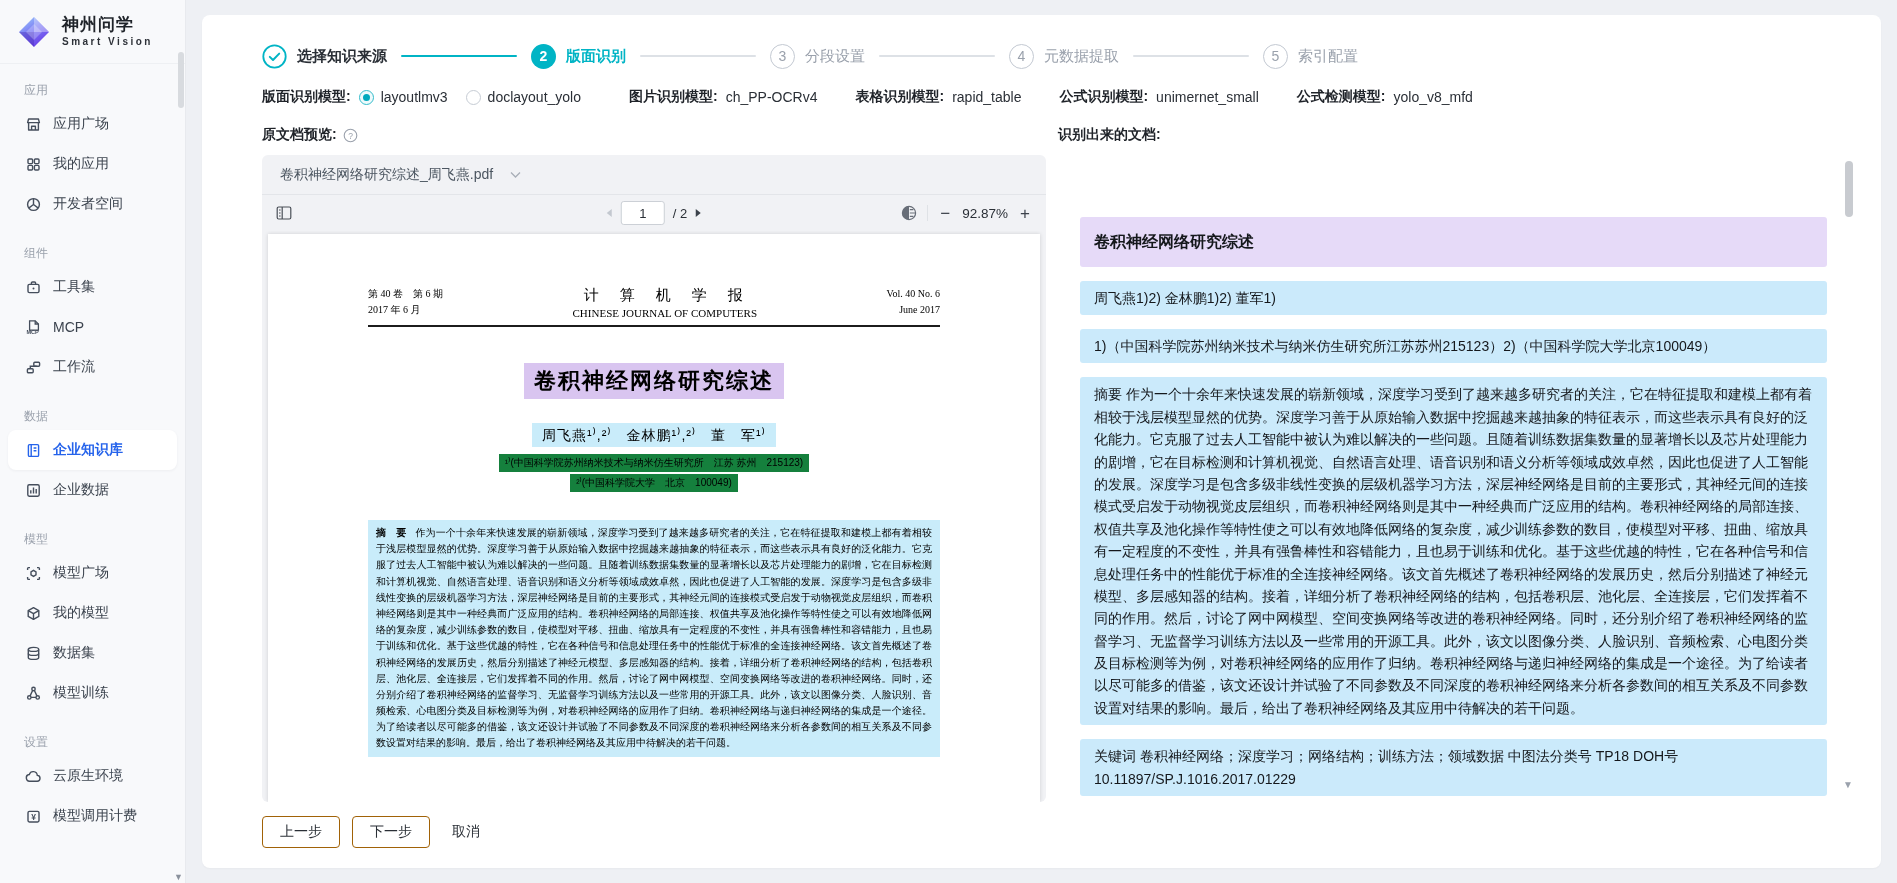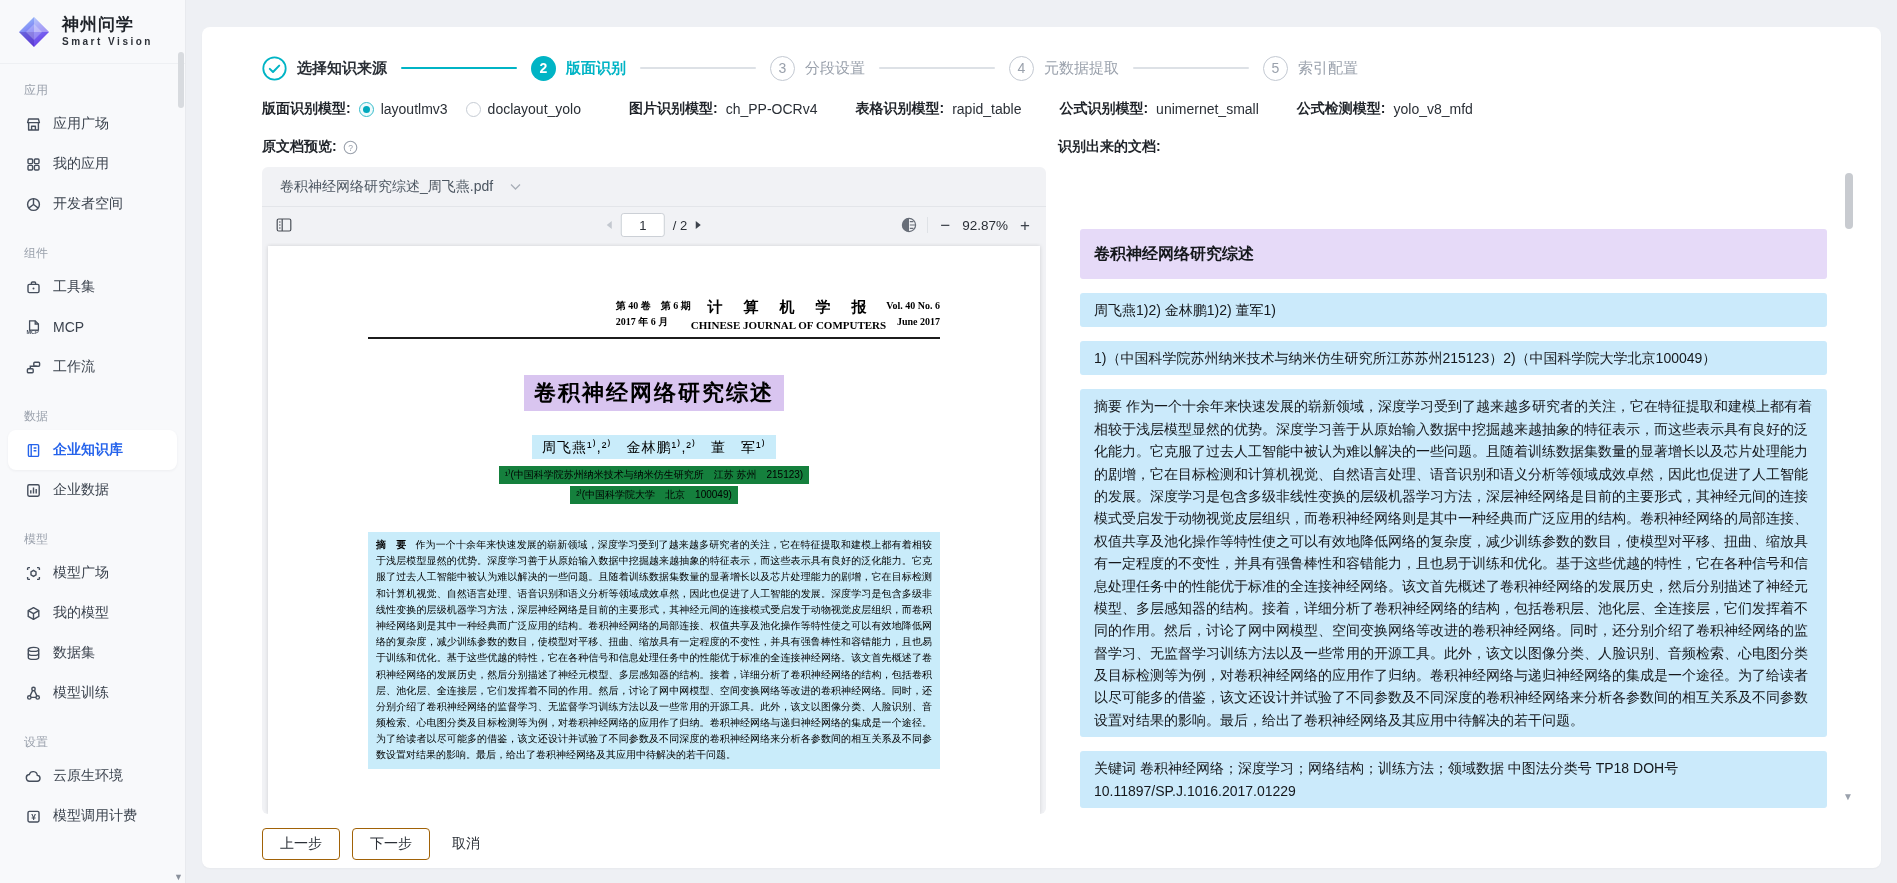--- a/index.html
+++ b/index.html
@@ -16,21 +16,21 @@
   .section-label { font-size:12px; color:#9aa1ac; padding:0 0 5px 24px; margin-top:21px; }
   .side-section:first-child .section-label { margin-top:4px; }
   .side-item { height:40px; display:flex; align-items:center; gap:11px; padding-left:24px; font-size:14px; color:#3b434e; cursor:pointer; }
   .side-item .sicon { width:18px; height:18px; display:flex; align-items:center; justify-content:center; color:#454e5c; }
   .side-item.active { background:#ffffff; margin:0 8px; padding-left:16px; border-radius:8px; color:#2563eb; font-weight:700; box-shadow:0 1px 3px rgba(30,41,59,.05); }
   .side-item.active .sicon { color:#2563eb; }
   .side-scroll-thumb { position:absolute; right:1px; top:52px; width:6px; height:56px; background:#d8dbdf; border-radius:3px; }
   .side-bottom-arrow { position:absolute; bottom:1px; right:2px; font-size:9px; color:#8a919c; }
 
   
-  .main { flex:1; padding:27px 16px 15px 16px; }
+  .main { flex:1; padding:15px 16px 15px 16px; }
   .card { background:#fff; border-radius:8px; height:100%; padding:26px 20px 14px 60px; box-shadow:0 1px 2px rgba(0,0,0,.03); display:flex; flex-direction:column; }
 
   
   .stepper { display:flex; align-items:center; gap:14px; height:30px; flex-shrink:0; }
   .step { display:flex; align-items:center; gap:10px; cursor:pointer; }
   .step-circle { width:25px; height:25px; border-radius:50%; display:flex; align-items:center; justify-content:center; font-size:14px; flex-shrink:0; }
   .step.active .step-circle { background:#00b4c5; color:#fff; font-weight:600; }
   .step.pending .step-circle { border:1.5px solid #c3c9d2; color:#9aa1ac; background:#fff; }
   .step-label { font-size:15px; font-weight:600; color:#2a2f36; white-space:nowrap; }
   .step.active .step-label { color:#00b4c5; }
@@ -64,21 +64,21 @@
   .tb-center { position:absolute; left:50%; transform:translateX(-50%); display:flex; align-items:center; gap:8px; }
   .page-input { width:44px; height:24px; background:#fff; border:1px solid #ccd0d6; border-radius:3px; text-align:center; font-size:13px; color:#2a2f36; font-family:inherit; }
   .tb-right { margin-left:auto; display:flex; align-items:center; gap:10px; }
   .tb-divider { width:1px; height:16px; background:#dfe2e6; }
   .tb-btn { background:none; border:none; font-size:17px; color:#3c424b; cursor:pointer; line-height:1; padding:0 2px; font-family:inherit; }
   .zoom-text { font-size:13.5px; color:#2a2f36; }
   .page-total { font-size:13px; color:#2a2f36; }
 
   .pdf-viewport { flex:1; overflow:hidden; display:flex; justify-content:center; }
   .pdf-page { background:#fff; width:calc(100% - 12px); margin-top:3px; box-shadow:0 0 4px rgba(0,0,0,.14); padding:52px 100px 40px; color:#000; }
-  .pdf-header { display:flex; justify-content:flex-end; align-items:flex-start; font-family:"Liberation Serif", serif; font-weight:700; }
+  .pdf-header { display:flex; justify-content:space-between; align-items:flex-start; font-family:"Liberation Serif", serif; font-weight:400; }
   .ph-left, .ph-right { font-size:10px; line-height:1.55; }
   .ph-right { text-align:right; }
   .ph-center { text-align:center; }
   .jcn { font-size:15px; letter-spacing:3px; }
   .jen { font-size:11px; margin-top:2px; }
   .pdf-rule { border-top:2px solid #1c1c1c; margin-top:6px; }
   .pdf-title-row { text-align:center; margin-top:36px; }
   .pdf-title { display:inline-block; background:#d9c5f0; font-size:22px; font-weight:700; padding:3px 10px; letter-spacing:2px; }
   .pdf-authors-row { text-align:center; margin-top:24px; }
   .pdf-authors { display:inline-block; background:#c9ecfa; font-size:14px; padding:2px 10px; letter-spacing:1px; }

